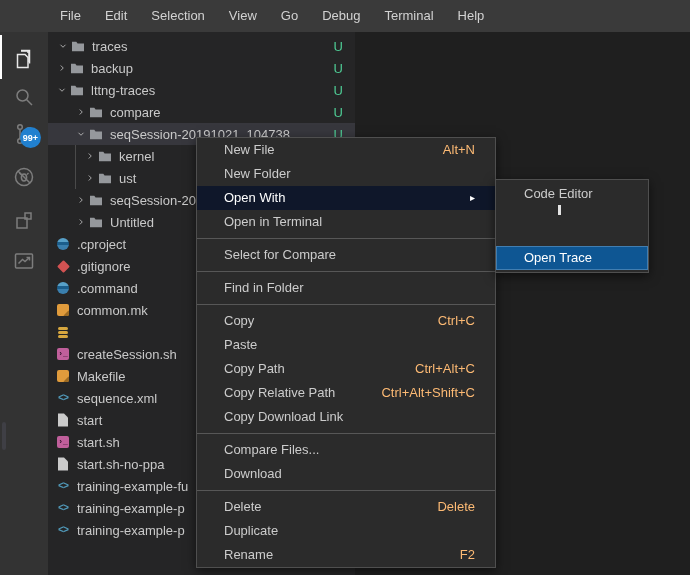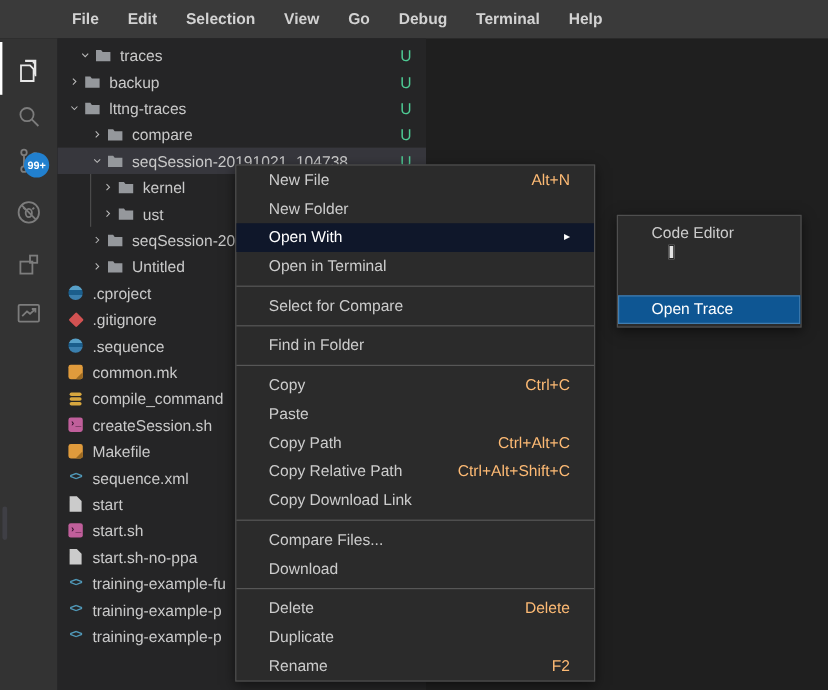--- a/index.html
+++ b/index.html
@@ -1,37 +1,37 @@
 <!DOCTYPE html>
 <html><head>
 <meta charset="utf-8">
 <style>
   html,body{margin:0;padding:0;background:#1f1f1f;font-family:"Liberation Sans",sans-serif;}
   #screen{position:relative;width:690px;height:575px;overflow:hidden;background:#1f1f1f;}
 
   
   .menubar{position:absolute;left:0;top:0;width:690px;height:32px;background:#3a3a3a;
-    display:flex;align-items:center;padding-left:48px;box-sizing:border-box;font-weight:bold;}
+    display:flex;align-items:center;padding-left:48px;box-sizing:border-box;}
   .menubar .mitem{color:#d2d2d2;font-size:13px;padding:0 12px;line-height:32px;cursor:default;}
 
   
   .activitybar{position:absolute;left:0;top:32px;width:48px;height:543px;background:#333333;}
   .abar-ind{position:absolute;left:0;top:3px;width:2px;height:44px;background:#ffffff;}
   .aicon{position:absolute;left:0;width:48px;height:36px;display:flex;align-items:center;justify-content:center;}
   .aicon svg{stroke:#7d7d7d;fill:none;stroke-width:1.5;}
   .aicon.active svg{stroke:#e8e8e8;}
   .abadge{position:absolute;left:20px;top:95px;width:21px;height:21px;border-radius:50%;
     background:#2180cf;color:#ffffff;font-size:9px;font-weight:bold;display:flex;align-items:center;justify-content:center;}
   .abar-scroll{position:absolute;left:2px;top:390px;width:4px;height:28px;background:#3f3f45;border-radius:2px;}
 
   
   .sidebar{position:absolute;left:48px;top:32px;width:307px;height:543px;background:#252526;padding-top:3px;box-sizing:border-box;}
   .row{height:22px;display:flex;align-items:center;position:relative;font-size:13px;color:#c9c9c9;white-space:nowrap;}
   .row.selected{background:#37373d;}
-  .lv0{padding-left:16px}.lv1{padding-left:7px}.lv2{padding-left:26px}.lv3{padding-left:35px}
+  .lv0{padding-left:8px}.lv1{padding-left:7px}.lv2{padding-left:26px}.lv3{padding-left:35px}
   .chev{width:14px;height:16px;display:flex;align-items:center;justify-content:center;flex:none;}
   .chev svg{stroke:#bbbbbb;fill:none;stroke-width:1.4;}
   .chev.down svg{transform:rotate(90deg);}
   .ficon{width:16px;height:16px;margin-right:6px;display:flex;align-items:center;justify-content:center;flex:none;}
   .badge-u{position:absolute;right:12px;color:#4ecb94;font-size:13px;}
   .guide{position:absolute;left:27px;top:113px;width:1px;height:44px;background:#4a4a4a;}
 
   
   .ic-eclipse{width:12px;height:12px;border-radius:50%;
     background:linear-gradient(#57a0c8 0 30%,#1b5e8c 30% 62%,#3a7fae 62%);}
@@ -49,21 +49,21 @@
     box-sizing:border-box;padding:0 0;box-shadow:0 3px 10px rgba(0,0,0,.55);z-index:5;}
   .menu .item{height:24px;line-height:24px;display:flex;justify-content:space-between;
     padding:0 20px 0 27px;font-size:13px;color:#cccccc;cursor:default;}
   .menu .item .sc{color:#fdba74;}
   .menu .item.hl{background:#0f172a;color:#ffffff;}
   .menu .sep{height:1px;background:#575757;margin:4px 0;}
   .menu .arrow{font-size:10px;color:#cccccc;}
   .menu .item.hl .arrow{color:#ffffff;}
 
   
-  .submenu{position:absolute;left:514px;top:179px;width:154px;background:#2b2b2b;border:1px solid #4f4f4f;
+  .submenu{position:absolute;left:495px;top:179px;width:154px;background:#2b2b2b;border:1px solid #4f4f4f;
     box-sizing:border-box;padding:2px 0;box-shadow:0 3px 10px rgba(0,0,0,.55);z-index:6;}
   .submenu .item{height:24px;line-height:24px;padding-left:28px;font-size:13px;color:#cccccc;cursor:default;}
   .submenu .item.hl{background:#0e5693;color:#ffffff;box-shadow:inset 0 0 0 1px rgba(160,200,235,.35);margin-top:40px;}
 
   
   .cursor{position:absolute;left:557px;top:204px;width:3px;height:10px;background:#e3e3e3;
     border:1px solid #2a2a2a;z-index:9;}
 </style>
 </head>
 <body>
@@ -266,37 +266,36 @@
     <div class="row lv1">
       <span class="ficon">
           <span class="ic-git"></span>
         </span>
       <span>.gitignore</span>
     </div>
     <div class="row lv1">
       <span class="ficon">
           <span class="ic-eclipse"></span>
         </span>
-      <span>.sequence</span>
+      <span>.command</span>
     </div>
     <div class="row lv1">
       <span class="ficon">
           <span class="ic-make"></span>
         </span>
       <span>common.mk</span>
     </div>
     <div class="row lv1">
       <span class="ficon">
           <span class="ic-json">
             <i></i>
             <i></i>
             <i></i>
           </span>
         </span>
-      <span>compile_command</span>
     </div>
     <div class="row lv1">
       <span class="ficon">
           <span class="ic-shell">›_</span>
         </span>
       <span>createSession.sh</span>
     </div>
     <div class="row lv1">
       <span class="ficon">
           <span class="ic-make"></span>

